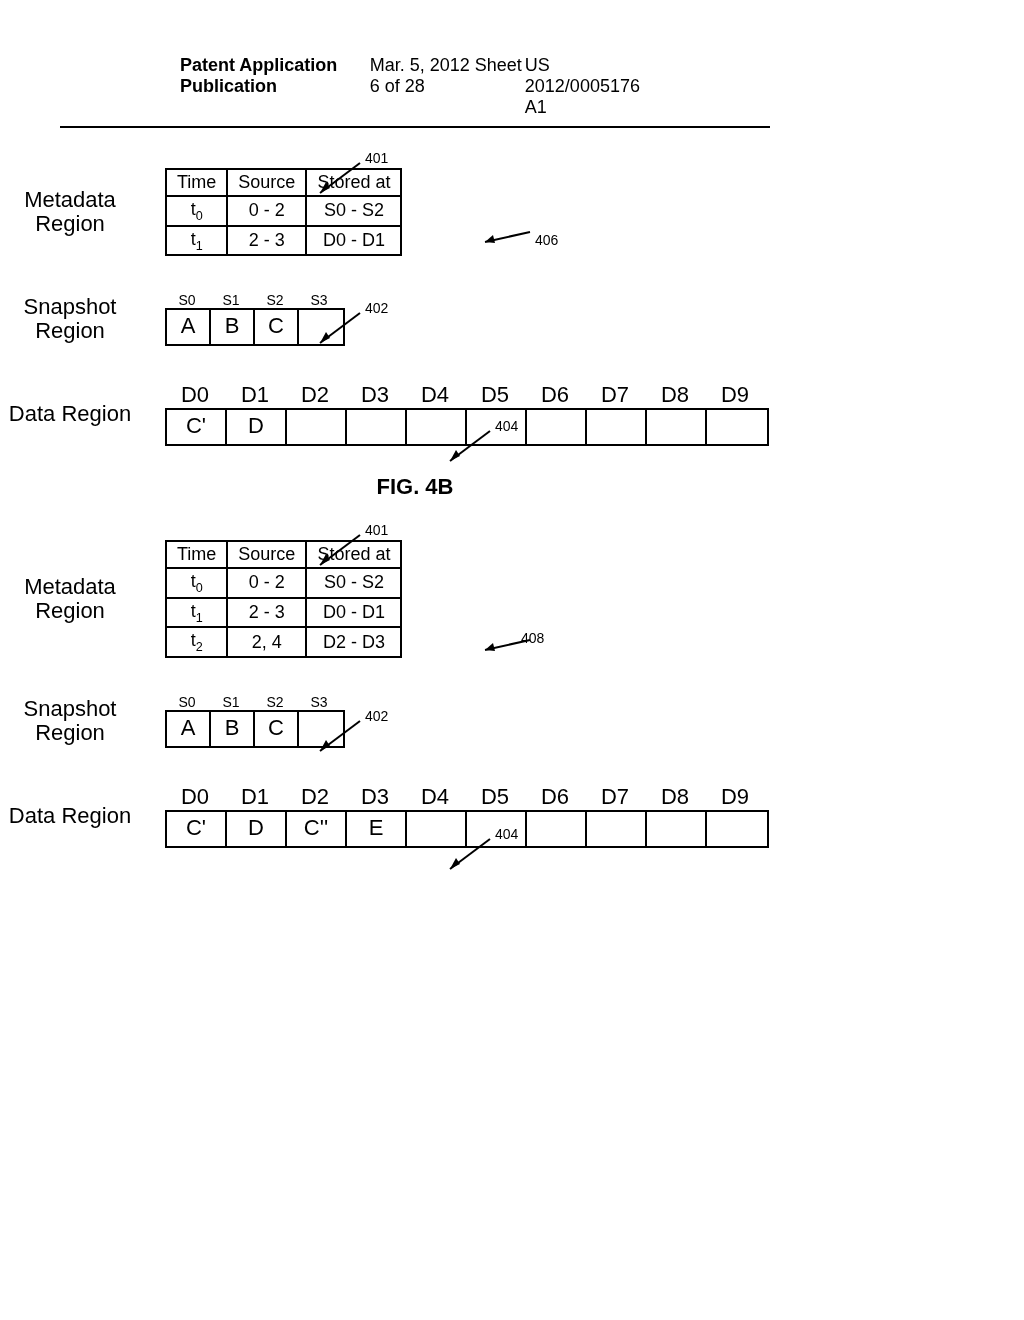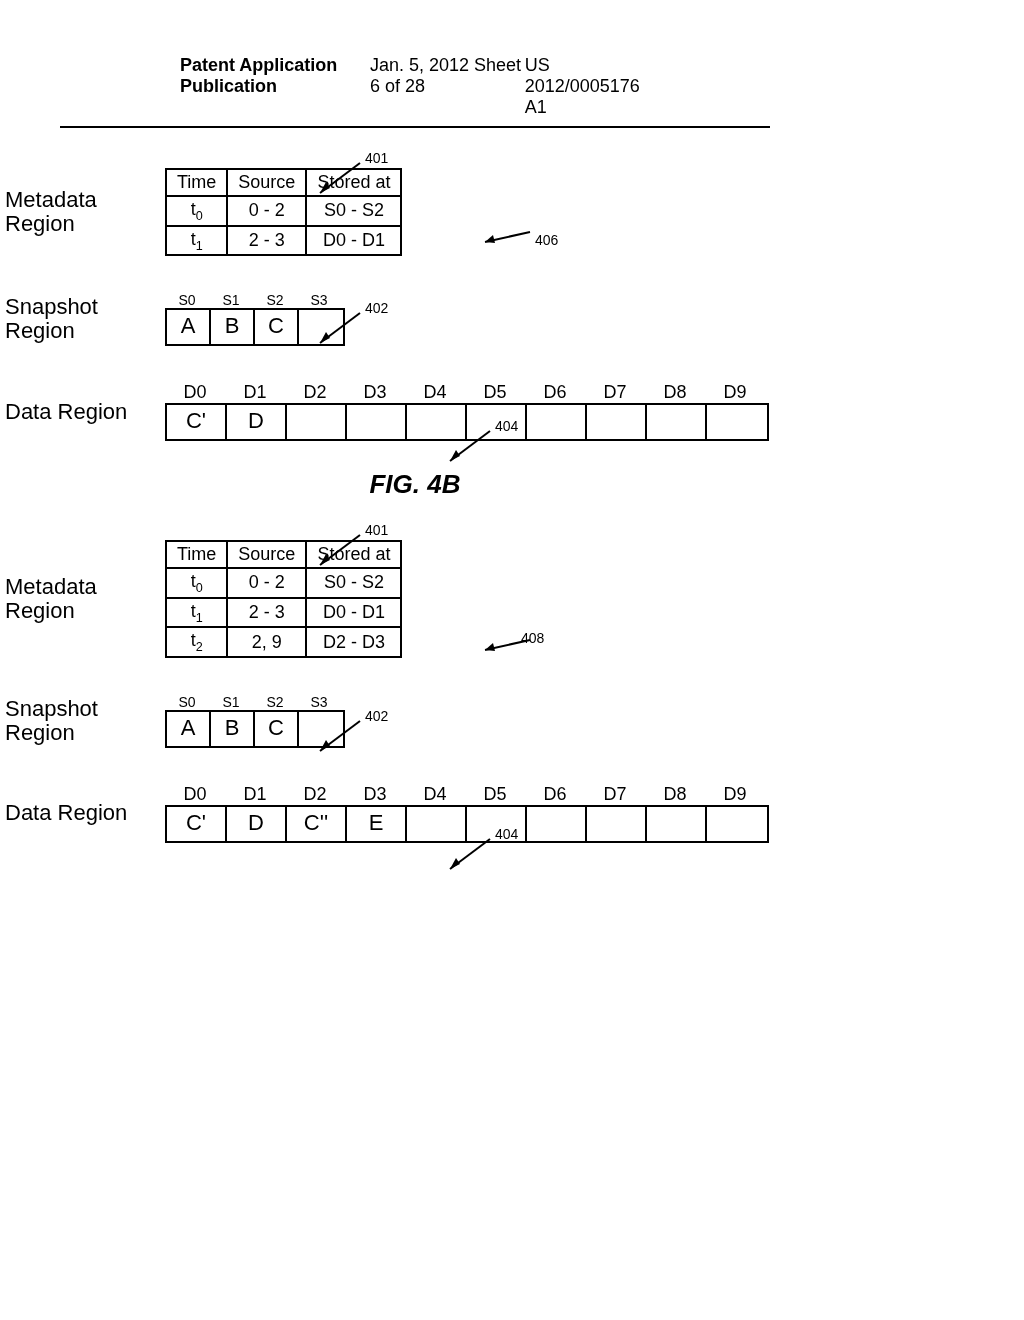--- a/index.html
+++ b/index.html
@@ -33,21 +33,21 @@
     position: relative;
   }
   .region {
     display: flex;
     align-items: center;
     margin-bottom: 28px;
     position: relative;
   }
   .rlabel {
     width: 160px;
-    text-align: left;
+    text-align: center;
     padding-right: 30px;
     font-size: 22px;
     line-height: 1.1;
   }
   table.meta {
     border-collapse: collapse;
     font-size: 18px;
   }
   table.meta td, table.meta th {
     border: 2px solid #000;
@@ -88,21 +88,21 @@
     font-size: 22px;
     line-height: 32px;
   }
   .snap-cells div:last-child { border-right: none; }
   
   .data {
     display: inline-block;
   }
   .data-headers {
     display: flex;
-    font-size: 18px;
+    font-size: 22px;
   }
   .data-headers div {
     width: 60px;
     text-align: center;
   }
   .data-cells {
     display: flex;
     border: 2px solid #000;
   }
   .data-cells div {
@@ -110,33 +110,32 @@
     height: 34px;
     border-right: 2px solid #000;
     text-align: center;
     font-size: 22px;
     line-height: 32px;
   }
   .data-cells div:last-child { border-right: none; }
   .figlabel {
     text-align: center;
     font-weight: bold;
-    font-size: 26px;
+    font-size: 22px;
     margin: 18px 0 40px 0;
-    font-style: italic;
   }
 </style>
 </head>
 <body>
 
 <div class="page">
 
   <div class="header">
     <span class="header-left">Patent Application Publication</span>
-    <span class="header-mid">Jan. 5, 2012   Sheet 6 of 28</span>
+    <span class="header-mid">Mar. 5, 2012   Sheet 6 of 28</span>
     <span class="header-right">US 2012/0005176 A1</span>
   </div>
 
   <div class="figwrap">
 
     <svg class="arrowsvg" style="left:300px; top:-10px;" width="80" height="40">
       <line x1="55" y1="5" x2="15" y2="35" stroke="#000" stroke-width="2"></line>
       <polygon points="15,35 25,30 21,24" fill="#000"></polygon>
     </svg>
     <div class="callout" style="left:360px; top:-18px;">401</div>
@@ -263,21 +262,21 @@
           <td>0 - 2</td>
           <td>S0 - S2</td>
         </tr>
         <tr>
           <td><span class="subcell"><span>t</span><sub>1</sub></span></td>
           <td>2 - 3</td>
           <td>D0 - D1</td>
         </tr>
         <tr>
           <td><span class="subcell"><span>t</span><sub>2</sub></span></td>
-          <td>2, 9</td>
+          <td>2, 4</td>
           <td>D2 - D3</td>
         </tr>
       </tbody>
         </table>
       <svg class="arrowsvg" style="left:470px; top:92px;" width="80" height="30">
         <line x1="55" y1="8" x2="10" y2="18" stroke="#000" stroke-width="2"></line>
         <polygon points="10,18 20,19 18,11" fill="#000"></polygon>
       </svg>
       <div class="callout" style="left:516px; top:90px;">408</div>
     </div>

